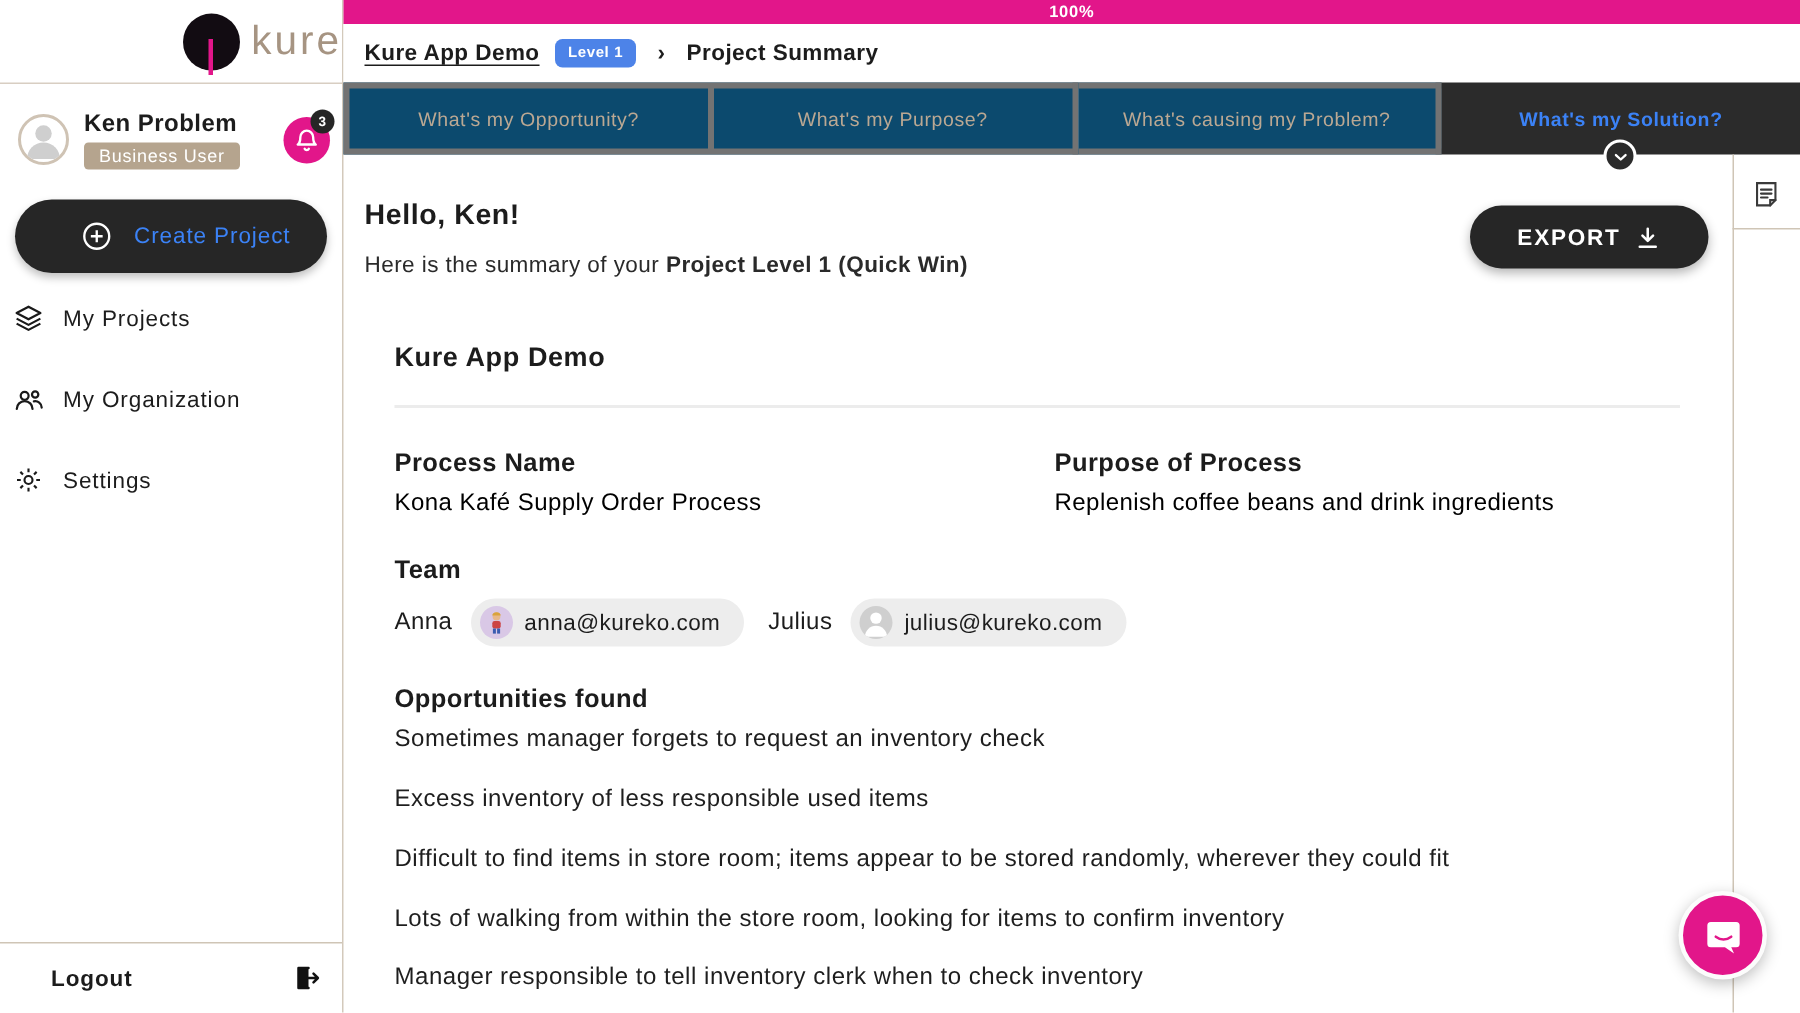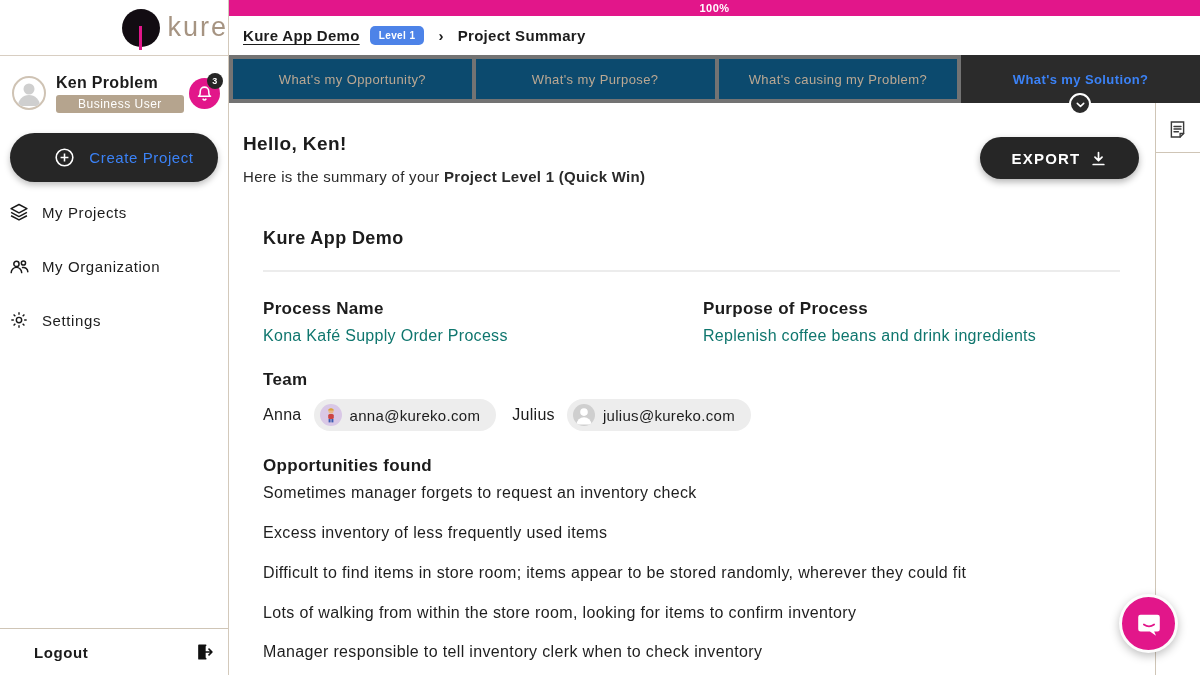--- a/index.html
+++ b/index.html
@@ -13,21 +13,21 @@
     border-bottom:1px solid #d8cec2; display:flex; align-items:center; justify-content:flex-end; }
   .logo { display:flex; align-items:center; gap:7px; }
   .logo-mark { position:relative; width:38px; height:38px; background:#120c12; border-radius:50%; }
   .logo-slit { position:absolute; left:17px; top:17px; width:3px; height:24px; background:#e2168a; }
   .logo-text { font-size:27px; color:#a69482; letter-spacing:2px; font-weight:400; }
 
   .avatar { position:absolute; left:12px; top:76px; width:34px; height:34px; border-radius:50%;
     background:#fff; border:2px solid #cfc3b4; display:flex; align-items:center; justify-content:center; overflow:hidden;}
   .user-name { position:absolute; left:56px; top:74px; font-size:16px; font-weight:700; }
   .role-badge { position:absolute; left:56px; top:95px; background:#b5a48e; color:#fff;
-    font-size:12px; padding:2px 22px; border-radius:3px; letter-spacing:0.5px; }
+    font-size:12px; padding:2px 10px; border-radius:3px; letter-spacing:0.5px; }
   .bell-btn { position:absolute; left:189px; top:78px; width:31px; height:31px; border-radius:50%;
     background:#e2168a; display:flex; align-items:center; justify-content:center; }
   .bell-badge { position:absolute; left:207px; top:73px; width:16px; height:16px; border-radius:50%;
     background:#262626; color:#fff; font-size:9px; font-weight:700; display:flex; align-items:center; justify-content:center; }
 
   .create-btn { position:absolute; left:10px; top:133px; width:208px; height:49px; border-radius:25px;
     background:#262626; color:#3b82f6; display:flex; align-items:center; gap:14px; padding-left:20px;
     font-size:15px; letter-spacing:0.6px; box-shadow:0 3px 6px rgba(0,0,0,.25); cursor:pointer;justify-content:center; }
 
   .menu-item { position:absolute; left:0; width:228px; height:40px; display:flex; align-items:center;
@@ -74,21 +74,21 @@
   .summary-line b { font-weight:700; }
 
   .export-btn { position:absolute; left:980px; top:137px; width:159px; height:42px; border-radius:21px;
     background:#262626; color:#fff; display:flex; align-items:center; justify-content:center; gap:10px;
     font-size:15px; font-weight:700; letter-spacing:1.2px; box-shadow:0 3px 7px rgba(0,0,0,.3); cursor:pointer; }
 
   .project-title { position:absolute; left:263px; top:228px; font-size:18px; font-weight:700; letter-spacing:0.4px; }
   .divider { position:absolute; left:263px; top:270px; width:857px; height:2px; background:#ececec; }
 
   .sec-label { font-size:17px; font-weight:600; letter-spacing:0.3px; position:absolute; }
-  .sec-value { font-size:16px; color:#0f766e; position:absolute; letter-spacing:0.3px; }
+  .sec-value { font-size:16px; color:#000000; position:absolute; letter-spacing:0.3px; }
 
   .team-row { position:absolute; left:263px; top:399px; display:flex; align-items:center; gap:12px; }
   .team-name { font-size:16px; }
   .chip { display:flex; align-items:center; gap:8px; background:#ededed; border-radius:17px;
     height:32px; padding:0 16px 0 6px; cursor:default; }
   .chip-avatar { width:22px; height:22px; border-radius:50%; display:flex; align-items:center;
     justify-content:center; overflow:hidden; }
   .chip-avatar.anna { background:#d9c8e6; }
   .chip-avatar.julius { background:#cfcfcf; }
   .chip-email { font-size:15px; color:#1c1c1c; }
@@ -258,21 +258,21 @@
         <circle cx="15" cy="11" r="5.2" fill="#fff"></circle>
         <path d="M5 28 a10 10 0 0 1 20 0 Z" fill="#fff"></path>
       </svg>
     </span>
     <span class="chip-email">julius@kureko.com</span>
   </span>
 </div>
 
 <div class="sec-label" style="left:263px; top:456px;">Opportunities found</div>
 <div class="opp-item" style="top:484px;">Sometimes manager forgets to request an inventory check</div>
-<div class="opp-item" style="top:524px;">Excess inventory of less frequently used items</div>
+<div class="opp-item" style="top:524px;">Excess inventory of less responsible used items</div>
 <div class="opp-item" style="top:564px;">Difficult to find items in store room; items appear to be stored randomly, wherever they could fit</div>
 <div class="opp-item" style="top:604px;">Lots of walking from within the store room, looking for items to confirm inventory</div>
 <div class="opp-item" style="top:643px;">Manager responsible to tell inventory clerk when to check inventory</div>
 
 <div class="chat-btn">
   <svg width="30" height="30" viewBox="0 0 32 32">
     <path d="M7 6h18a2.5 2.5 0 0 1 2.5 2.5v13A2.5 2.5 0 0 1 25 24h-3.5l2 4.5L17 24H7a2.5 2.5 0 0 1-2.5-2.5v-13A2.5 2.5 0 0 1 7 6Z" fill="#fff"></path>
     <path d="M10.5 16.5c3.5 2.6 7.5 2.6 11 0" fill="none" stroke="#e2168a" stroke-width="1.8" stroke-linecap="round"></path>
   </svg>
 </div>

